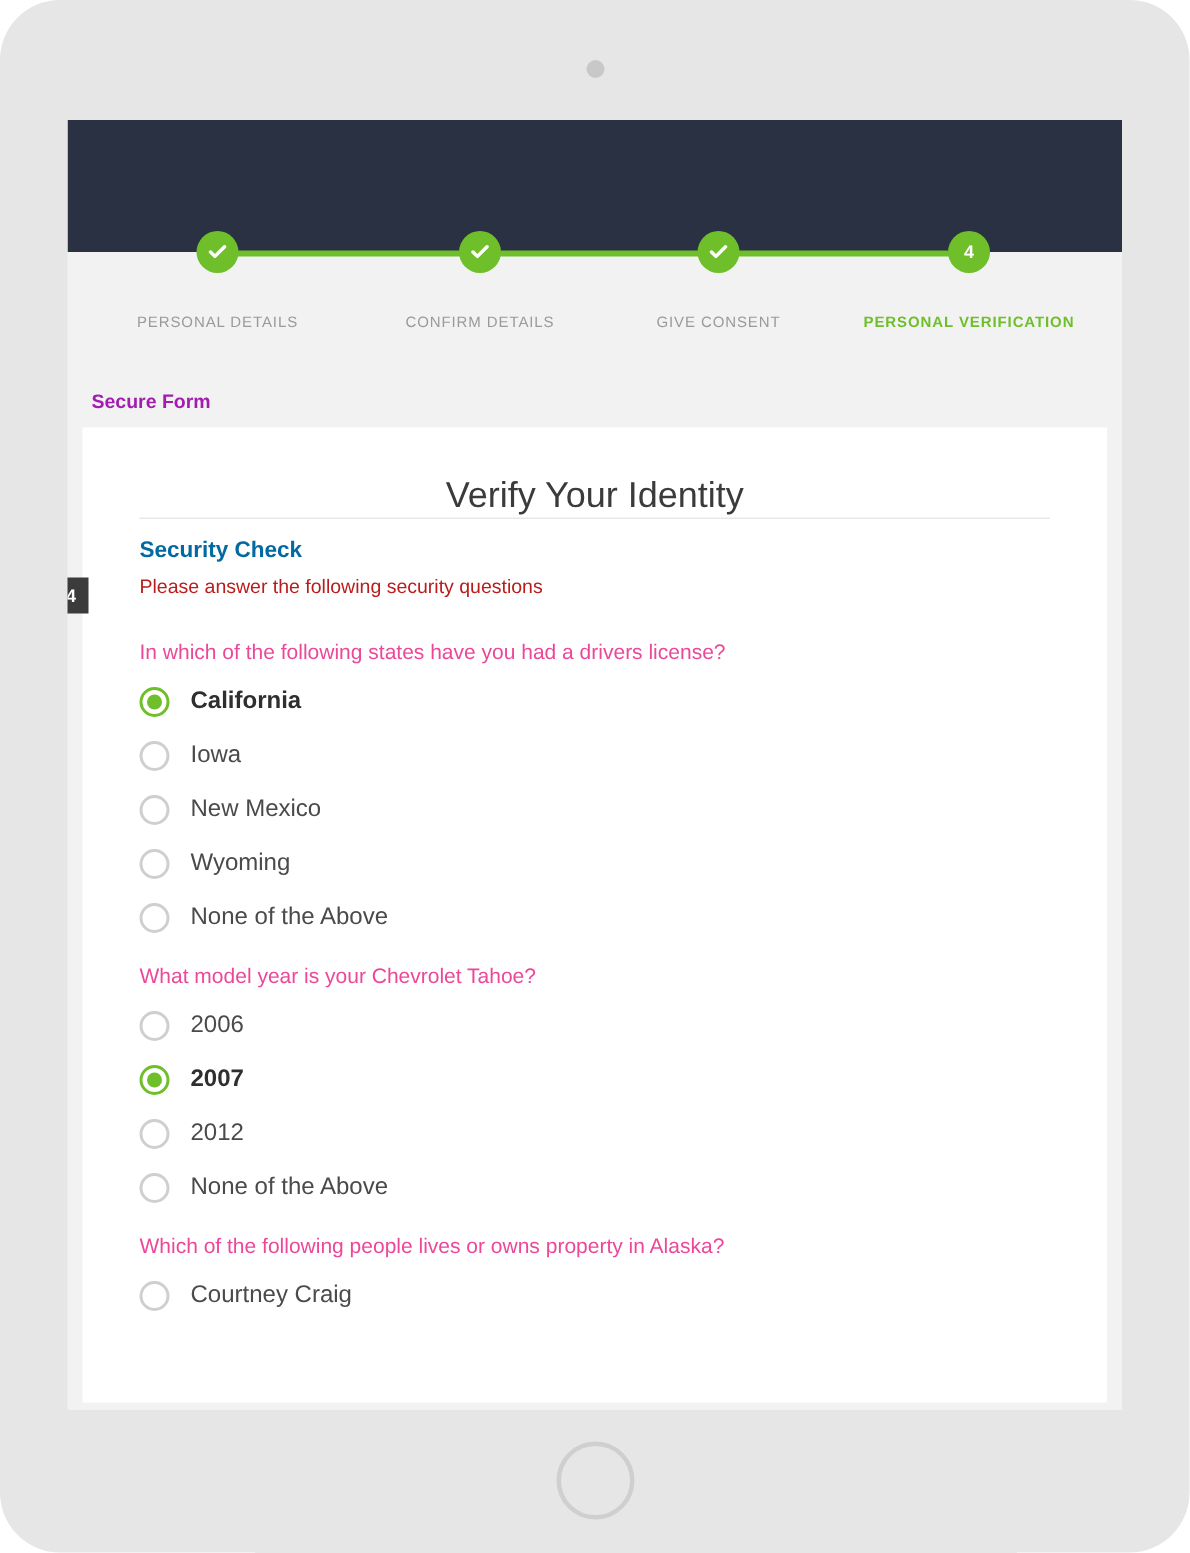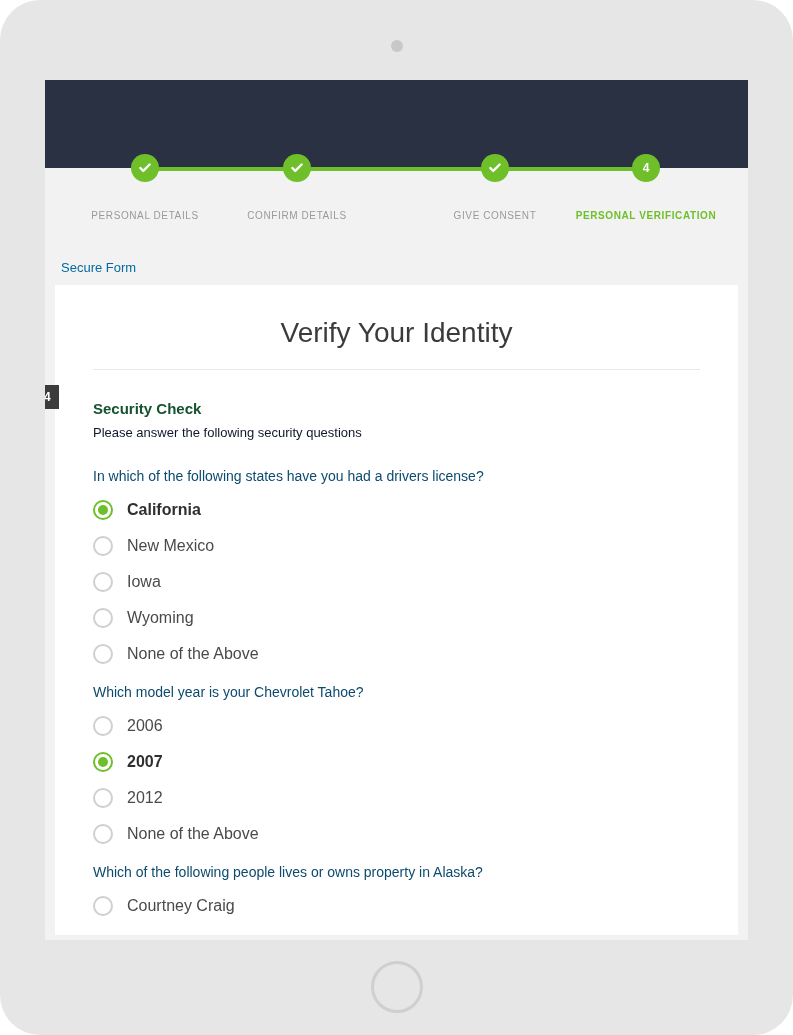--- a/index.html
+++ b/index.html
@@ -91,53 +91,53 @@
     }
     .step-label {
       margin-top: 28px;
       font-size: 10px;
       letter-spacing: 0.6px;
       color: #9a9a9a;
     }
     .step-active .step-label { color: #6fbf2a; font-weight: 600; }
     .secure-form-label {
       font-size: 13px;
-      color: #0369a1;
+      color: #a21caf;
       margin: 34px 0 10px 16px;
+      font-weight: bold;
     }
     .card {
       background: #fff;
       margin: 0 10px 0 10px;
       padding: 32px 38px 0 38px;
       min-height: 650px;
       position: relative;
     }
     .card-title {
       text-align: center;
-      font-size: 28px;
+      font-size: 24px;
       font-weight: 500;
       color: #3b3b3b;
-      padding-bottom: 20px;
       border-bottom: 1px solid #e8e8e8;
-      margin-bottom: 30px;
+      margin-bottom: 12px;
     }
     .section-title {
       font-size: 15px;
       font-weight: 700;
-      color: #14532d;
+      color: #0369a1;
       margin-bottom: 8px;
     }
     .section-desc {
       font-size: 13px;
-      color: #0f172a;
+      color: #b91c1c;
       margin-bottom: 28px;
     }
     .question {
       font-size: 14px;
-      color: #0c4a6e;
+      color: #ec4899;
       margin-bottom: 16px;
       margin-top: 8px;
     }
     .option {
       display: flex;
       align-items: center;
       margin-bottom: 16px;
       cursor: pointer;
     }
     .radio {
@@ -195,30 +195,30 @@
 
       <div class="step" style="left:100px">
         <div class="step-circle step-check">
           <svg viewBox="0 0 24 24" fill="none" stroke="#fff" stroke-width="4" stroke-linecap="round" stroke-linejoin="round">
               <polyline points="4 12 9 17 20 6"></polyline>
             </svg>
         </div>
         <div class="step-label">PERSONAL DETAILS</div>
       </div>
 
-      <div class="step" style="left:252px">
+      <div class="step" style="left:275px">
         <div class="step-circle step-check">
           <svg viewBox="0 0 24 24" fill="none" stroke="#fff" stroke-width="4" stroke-linecap="round" stroke-linejoin="round">
               <polyline points="4 12 9 17 20 6"></polyline>
             </svg>
         </div>
         <div class="step-label">CONFIRM DETAILS</div>
       </div>
 
-      <div class="step" style="left:450px">
+      <div class="step" style="left:434px">
         <div class="step-circle step-check">
           <svg viewBox="0 0 24 24" fill="none" stroke="#fff" stroke-width="4" stroke-linecap="round" stroke-linejoin="round">
               <polyline points="4 12 9 17 20 6"></polyline>
             </svg>
         </div>
         <div class="step-label">GIVE CONSENT</div>
       </div>
 
       <div class="step step-active" style="left:601px">
         <div class="step-circle">
@@ -238,37 +238,37 @@
 
       <div id="questions">
           <div class="q-block">
             <div class="question">In which of the following states have you had a drivers license?</div>
             <div class="option selected">
               <div class="radio"></div>
               <div class="option-label">California</div>
             </div>
             <div class="option">
               <div class="radio"></div>
+              <div class="option-label">Iowa</div>
+            </div>
+            <div class="option">
+              <div class="radio"></div>
               <div class="option-label">New Mexico</div>
             </div>
             <div class="option">
               <div class="radio"></div>
-              <div class="option-label">Iowa</div>
-            </div>
-            <div class="option">
-              <div class="radio"></div>
               <div class="option-label">Wyoming</div>
             </div>
             <div class="option">
               <div class="radio"></div>
               <div class="option-label">None of the Above</div>
             </div>
           </div>
           <div class="q-block">
-            <div class="question">Which model year is your Chevrolet Tahoe?</div>
+            <div class="question">What model year is your Chevrolet Tahoe?</div>
             <div class="option">
               <div class="radio"></div>
               <div class="option-label">2006</div>
             </div>
             <div class="option selected">
               <div class="radio"></div>
               <div class="option-label">2007</div>
             </div>
             <div class="option">
               <div class="radio"></div>

